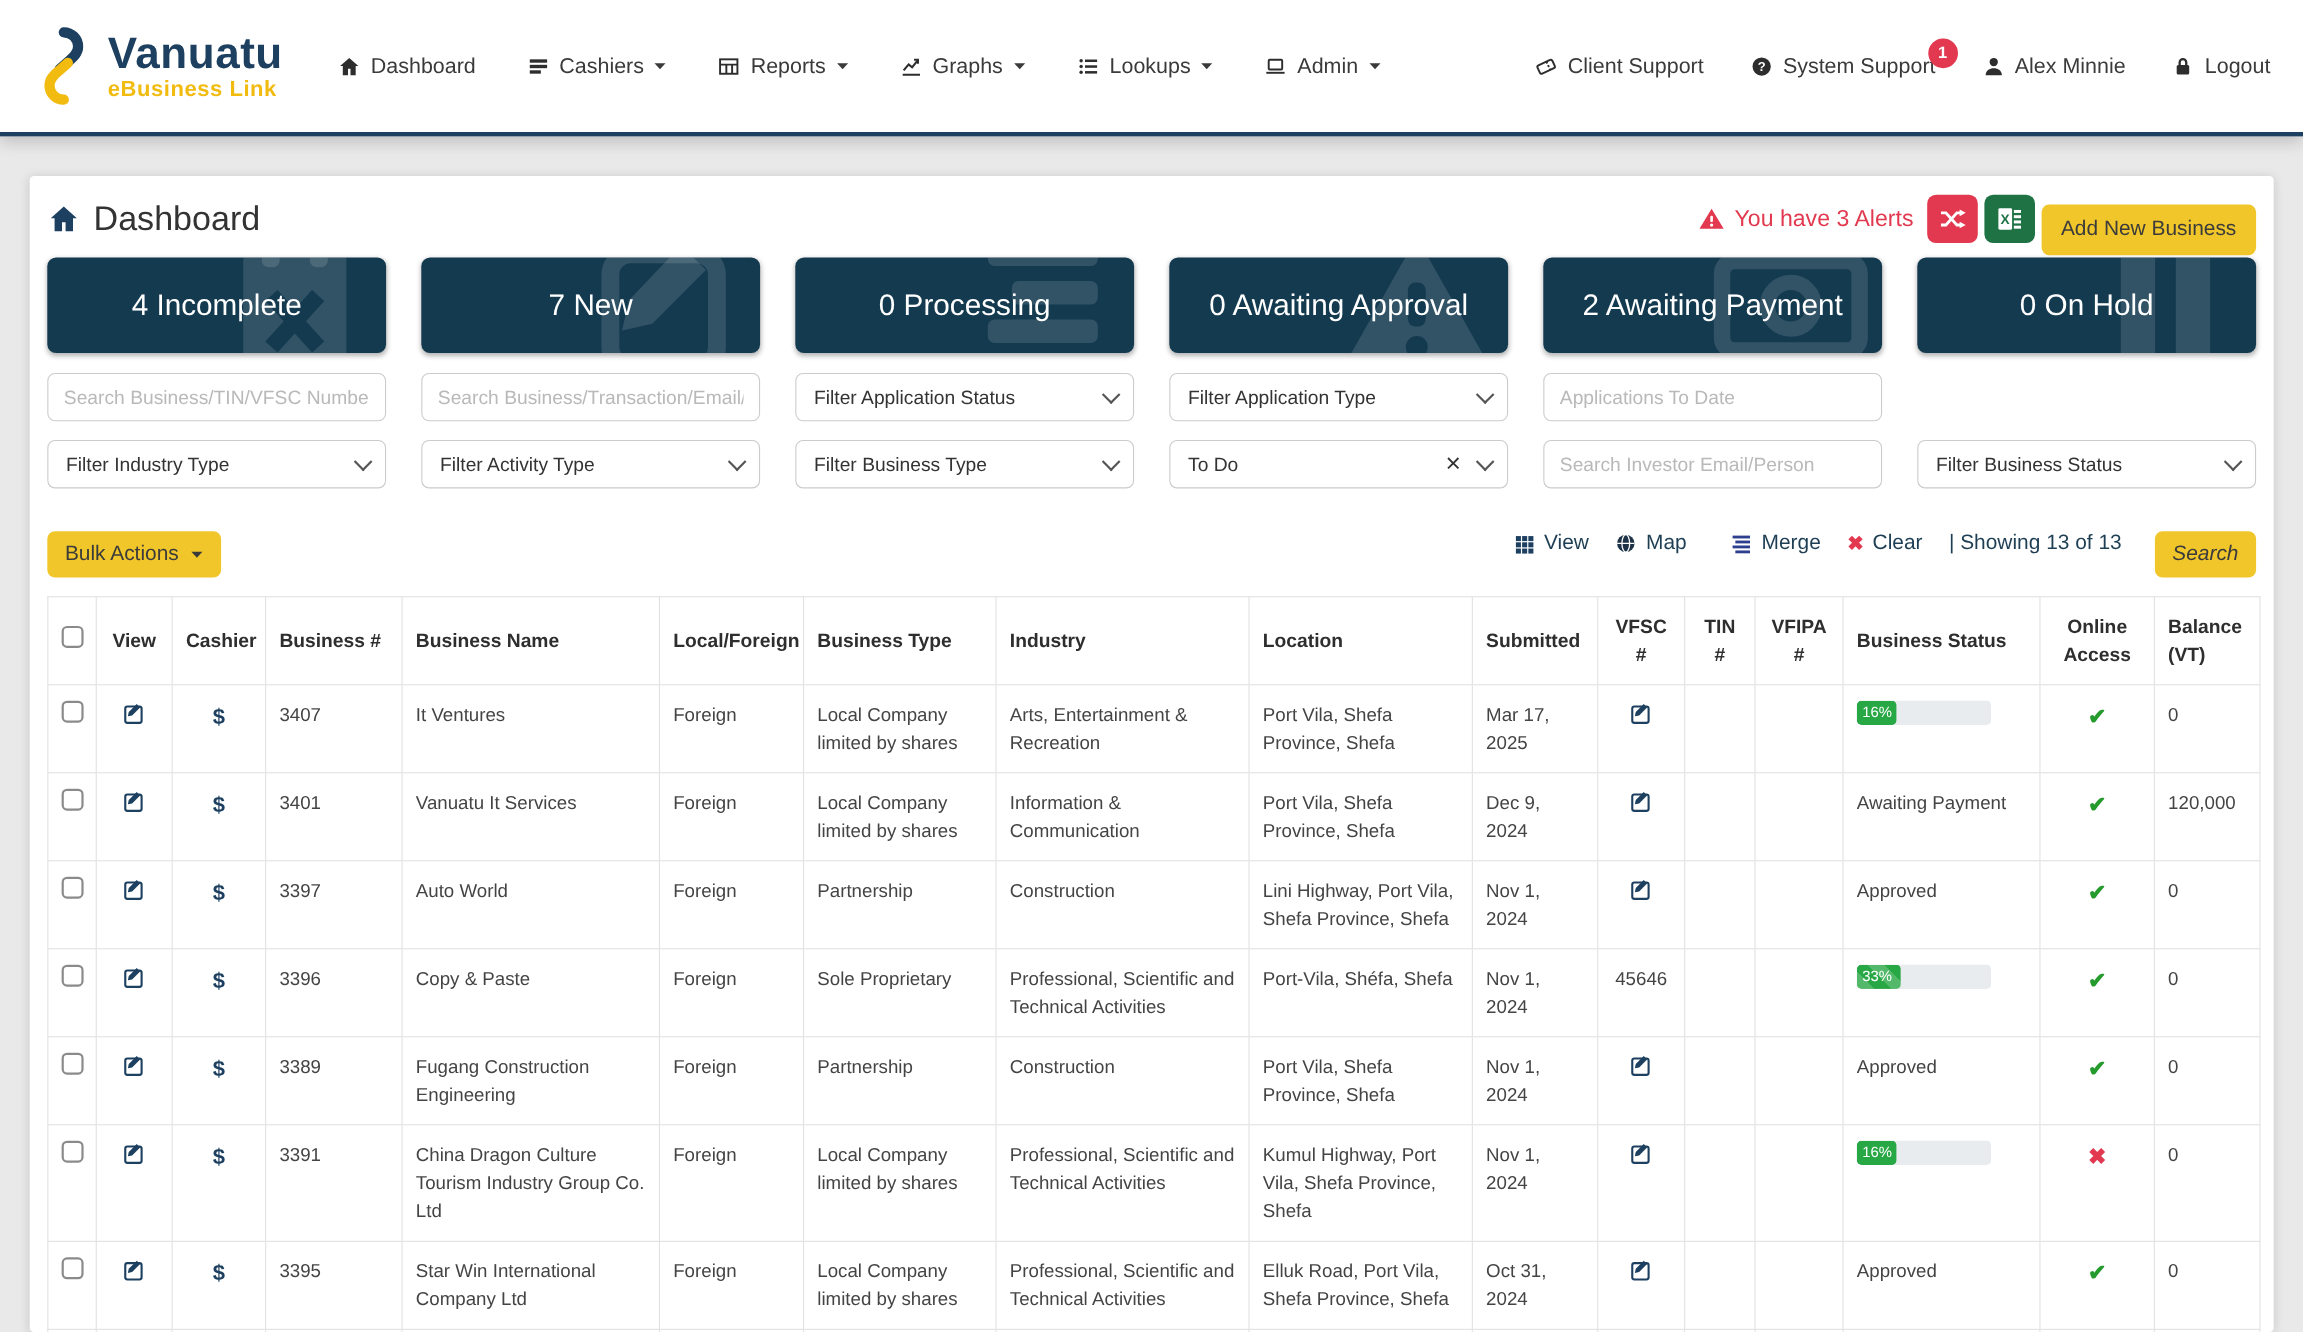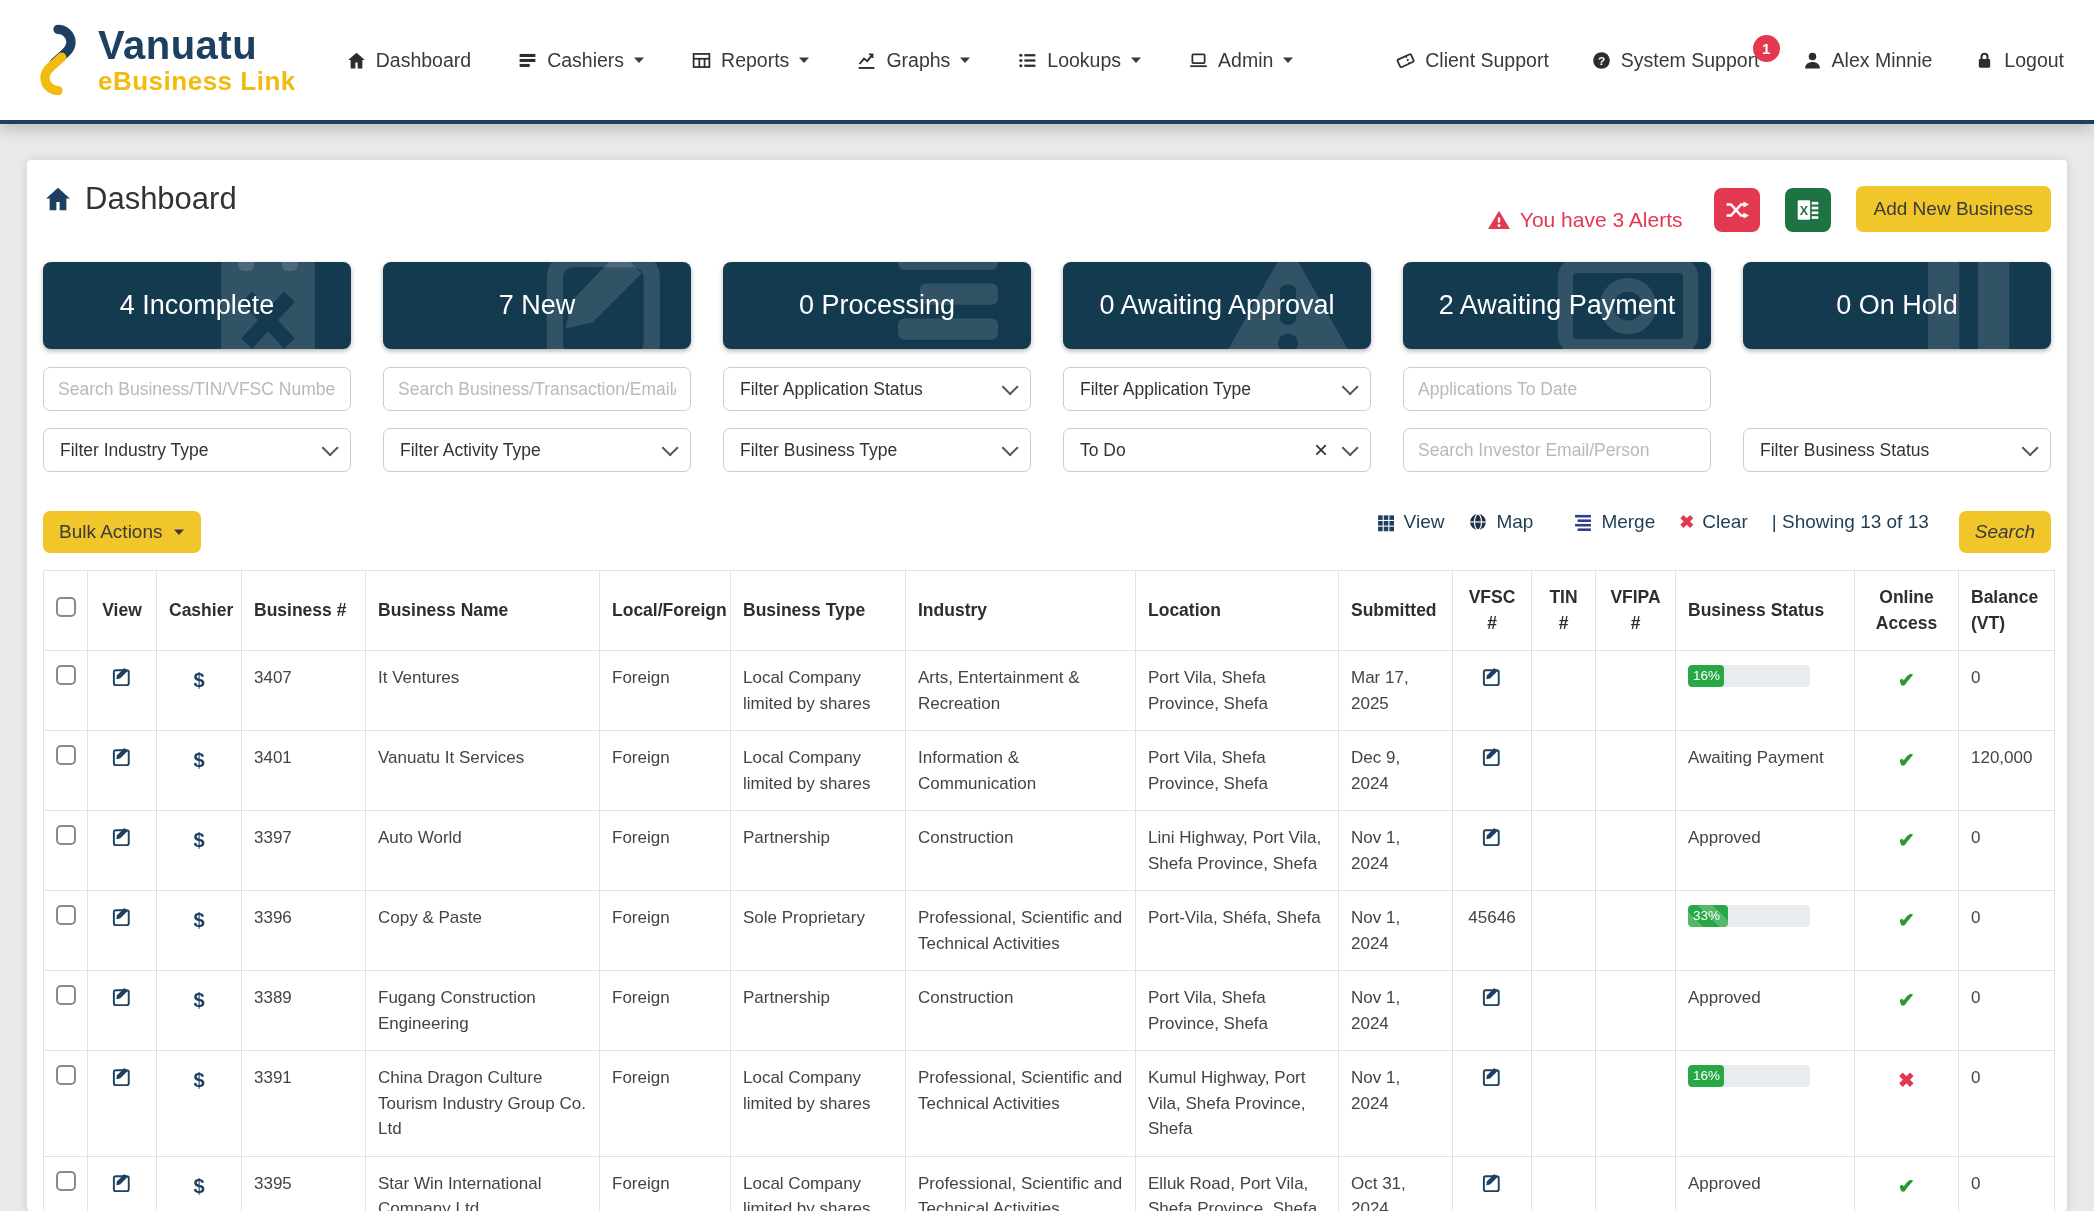--- a/index.html
+++ b/index.html
@@ -6,54 +6,54 @@
   html,body { width:2094px; height:1211px; overflow:hidden; }
   body { font-family:"Liberation Sans", sans-serif; background:#e9e9e9; position:relative; }
 
   
   .navbar { height:124px; background:#fff; border-bottom:4px solid #1d4060;
     display:flex; align-items:center; padding:0 30px; position:relative; z-index:3;
     box-shadow:0 6px 14px rgba(0,0,0,.18); }
   .brand { display:flex; align-items:center; gap:12px; margin-right:50px; cursor:pointer; }
   .brand-logo svg { width:56px; height:78px; display:block; }
   .brand-name { font-size:40px; font-weight:bold; color:#1d4060; line-height:1.05; letter-spacing:.5px; }
-  .brand-tagline { font-size:26px; font-weight:bold; color:#f2bb10; letter-spacing:.5px; }
+  .brand-tagline { font-size:20px; font-weight:bold; color:#f2bb10; letter-spacing:.5px; }
   .nav-menu { display:flex; align-items:center; gap:46px; }
   .nav-item { display:flex; align-items:center; gap:9px; font-size:19.5px; color:#3a3a3a; cursor:pointer; white-space:nowrap; }
   .nav-item .ic svg { width:21px; height:21px; display:block; color:#2d2d2d; }
   .caret { display:inline-block; }
   .caret svg { width:12px; height:8px; color:#3a3a3a; display:block; }
   .nav-right { margin-left:auto; display:flex; align-items:center; gap:42px; }
   .nav-right .nav-item { position:relative; }
   .badge { position:absolute; top:-14px; right:-20px; background:#e23950; color:#fff;
     width:27px; height:27px; border-radius:50%; font-size:15px; font-weight:bold;
     display:flex; align-items:center; justify-content:center; }
 
   
   .panel { position:absolute; left:27px; right:27px; top:160px; bottom:0; background:#fff;
     border-radius:4px; box-shadow:0 1px 10px rgba(0,0,0,.14); padding:16px 16px 0; overflow:hidden; }
 
   .page-head { display:flex; align-items:center; height:46px; }
   .page-title { display:flex; align-items:center; gap:12px; font-size:31px; color:#333; }
   .page-title .ic svg { width:30px; height:30px; color:#1d4060; display:block; }
-  .head-right { margin-left:auto; display:flex; align-items:flex-end; gap:25px; }
+  .head-right { margin-left:auto; display:flex; align-items:center; gap:6px; }
   .alert-link { display:flex; align-items:center; gap:9px; color:#e23950; font-size:21px; margin-right:6px; cursor:pointer; }
   .alert-link .ic svg { width:24px; height:24px; display:block; }
   .icon-btn { width:46px; height:44px; border-radius:8px; display:flex; align-items:center; justify-content:center; cursor:pointer; }
   .icon-btn svg { width:26px; height:26px; display:block; }
   .btn-red { background:#e23950; }
   .btn-green { background:#1f7244; }
   .btn-yellow { background:#f0c62a; border-radius:7px; color:#3b3b3b; font-size:19px;
     padding:12px 18px; cursor:pointer; white-space:nowrap; display:flex; align-items:center; gap:10px;margin-top:20px; }
 
   
   .cards { display:grid; grid-template-columns:repeat(6,1fr); gap:32px; margin-top:12px; }
   .status-card { height:87px; background:#143a50; border-radius:8px; color:#fff; font-size:27px;
     display:flex; align-items:center; justify-content:center; position:relative; overflow:hidden;
-    box-shadow:0 2px 5px rgba(0,0,0,.3); cursor:pointer;margin-top:28px; }
+    box-shadow:0 2px 5px rgba(0,0,0,.3); cursor:pointer; }
   .card-label { position:relative; z-index:1; }
   .card-big-icon { position:absolute; right:8px; top:50%; transform:translateY(-50%); }
   .card-big-icon svg { width:150px; height:150px; display:block; }
 
   
   .filter-grid { display:grid; grid-template-columns:repeat(6,1fr); gap:32px; margin-top:18px; }
   .filter-grid.second { margin-top:17px; }
   .f-input { height:44px; border:1px solid #ccc; border-radius:7px; font-size:17.5px; padding:0 14px;
     width:100%; color:#444; font-family:"Liberation Sans",sans-serif; outline:none; background:#fff; }
   .f-input::placeholder { color:#b9b9b9; }

